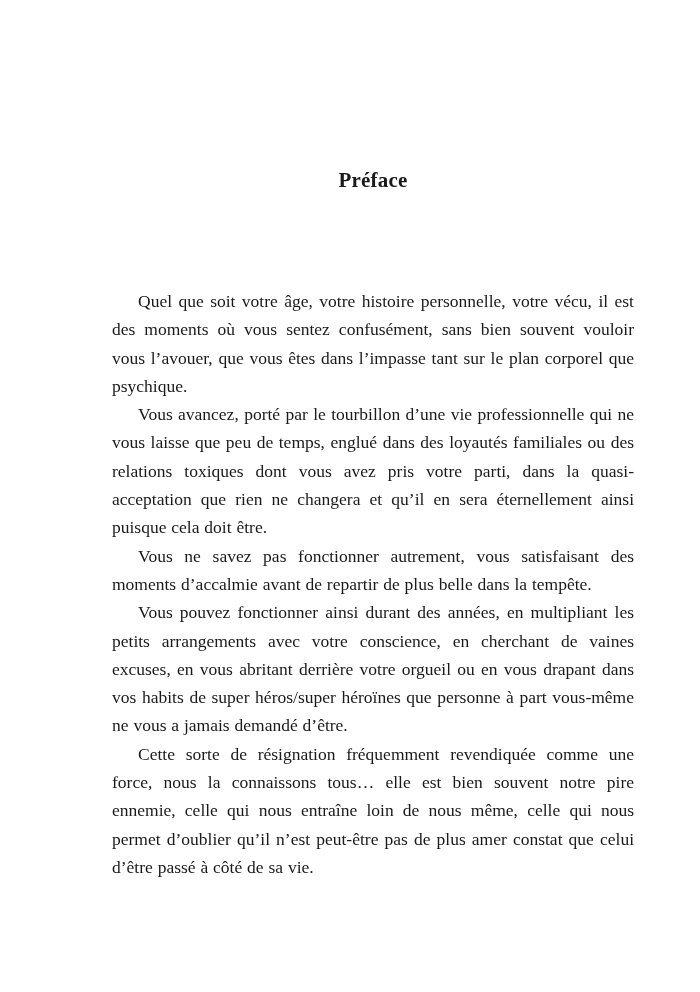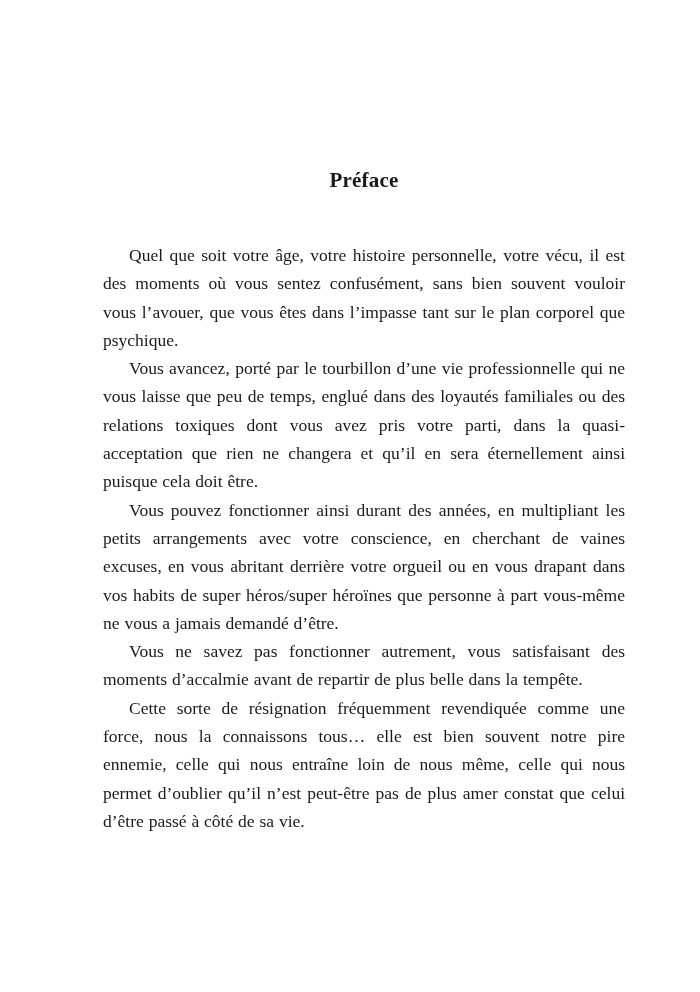--- a/index.html
+++ b/index.html
@@ -13,51 +13,51 @@
     height: 992px;
     margin: 0 auto;
     background: #ffffff;
     font-family: "Liberation Serif", "DejaVu Serif", serif;
     color: #1a1a1a;
     overflow: hidden;
     box-sizing: border-box;
   }
   .content {
     position: absolute;
-    left: 103px;
+    left: 112px;
     top: 0;
     width: 522px;
   }
   .title {
     margin: 0;
     padding-top: 168px;
     text-align: center;
     font-size: 21px;
     font-weight: bold;
     letter-spacing: 0.2px;
   }
   .body-text {
-    margin-top: 48px;
+    margin-top: 94px;
   }
   .body-text p {
     margin: 0;
     font-size: 17.5px;
     line-height: 28.3px;
     text-align: justify;
     text-indent: 26px;
     word-spacing: 0.5px;
   }
 </style>
 </head>
 <body>
 
 <div class="page">
   <div class="content">
     <h1 class="title">Préface</h1>
     <div class="body-text">
       <p>Quel que soit votre âge, votre histoire personnelle, votre vécu, il est des moments où vous sentez confusément, sans bien souvent vouloir vous l’avouer, que vous êtes dans l’impasse tant sur le plan corporel que psychique.</p>
       <p>Vous avancez, porté par le tourbillon d’une vie professionnelle qui ne vous laisse que peu de temps, englué dans des loyautés familiales ou des relations toxiques dont vous avez pris votre parti, dans la quasi-acceptation que rien ne changera et qu’il en sera éternellement ainsi puisque cela doit être.</p>
+      <p>Vous ne savez pas fonctionner autrement, vous satisfaisant des moments d’accalmie avant de repartir de plus belle dans la tempête.</p>
       <p>Vous pouvez fonctionner ainsi durant des années, en multipliant les petits arrangements avec votre conscience, en cherchant de vaines excuses, en vous abritant derrière votre orgueil ou en vous drapant dans vos habits de super héros/super héroïnes que personne à part vous-même ne vous a jamais demandé d’être.</p>
-      <p>Vous ne savez pas fonctionner autrement, vous satisfaisant des moments d’accalmie avant de repartir de plus belle dans la tempête.</p>
       <p>Cette sorte de résignation fréquemment revendiquée comme une force, nous la connaissons tous… elle est bien souvent notre pire ennemie, celle qui nous entraîne loin de nous même, celle qui nous permet d’oublier qu’il n’est peut-être pas de plus amer constat que celui d’être passé à côté de sa vie.</p>
     </div>
   </div>
 </div>
 
 </body></html>

